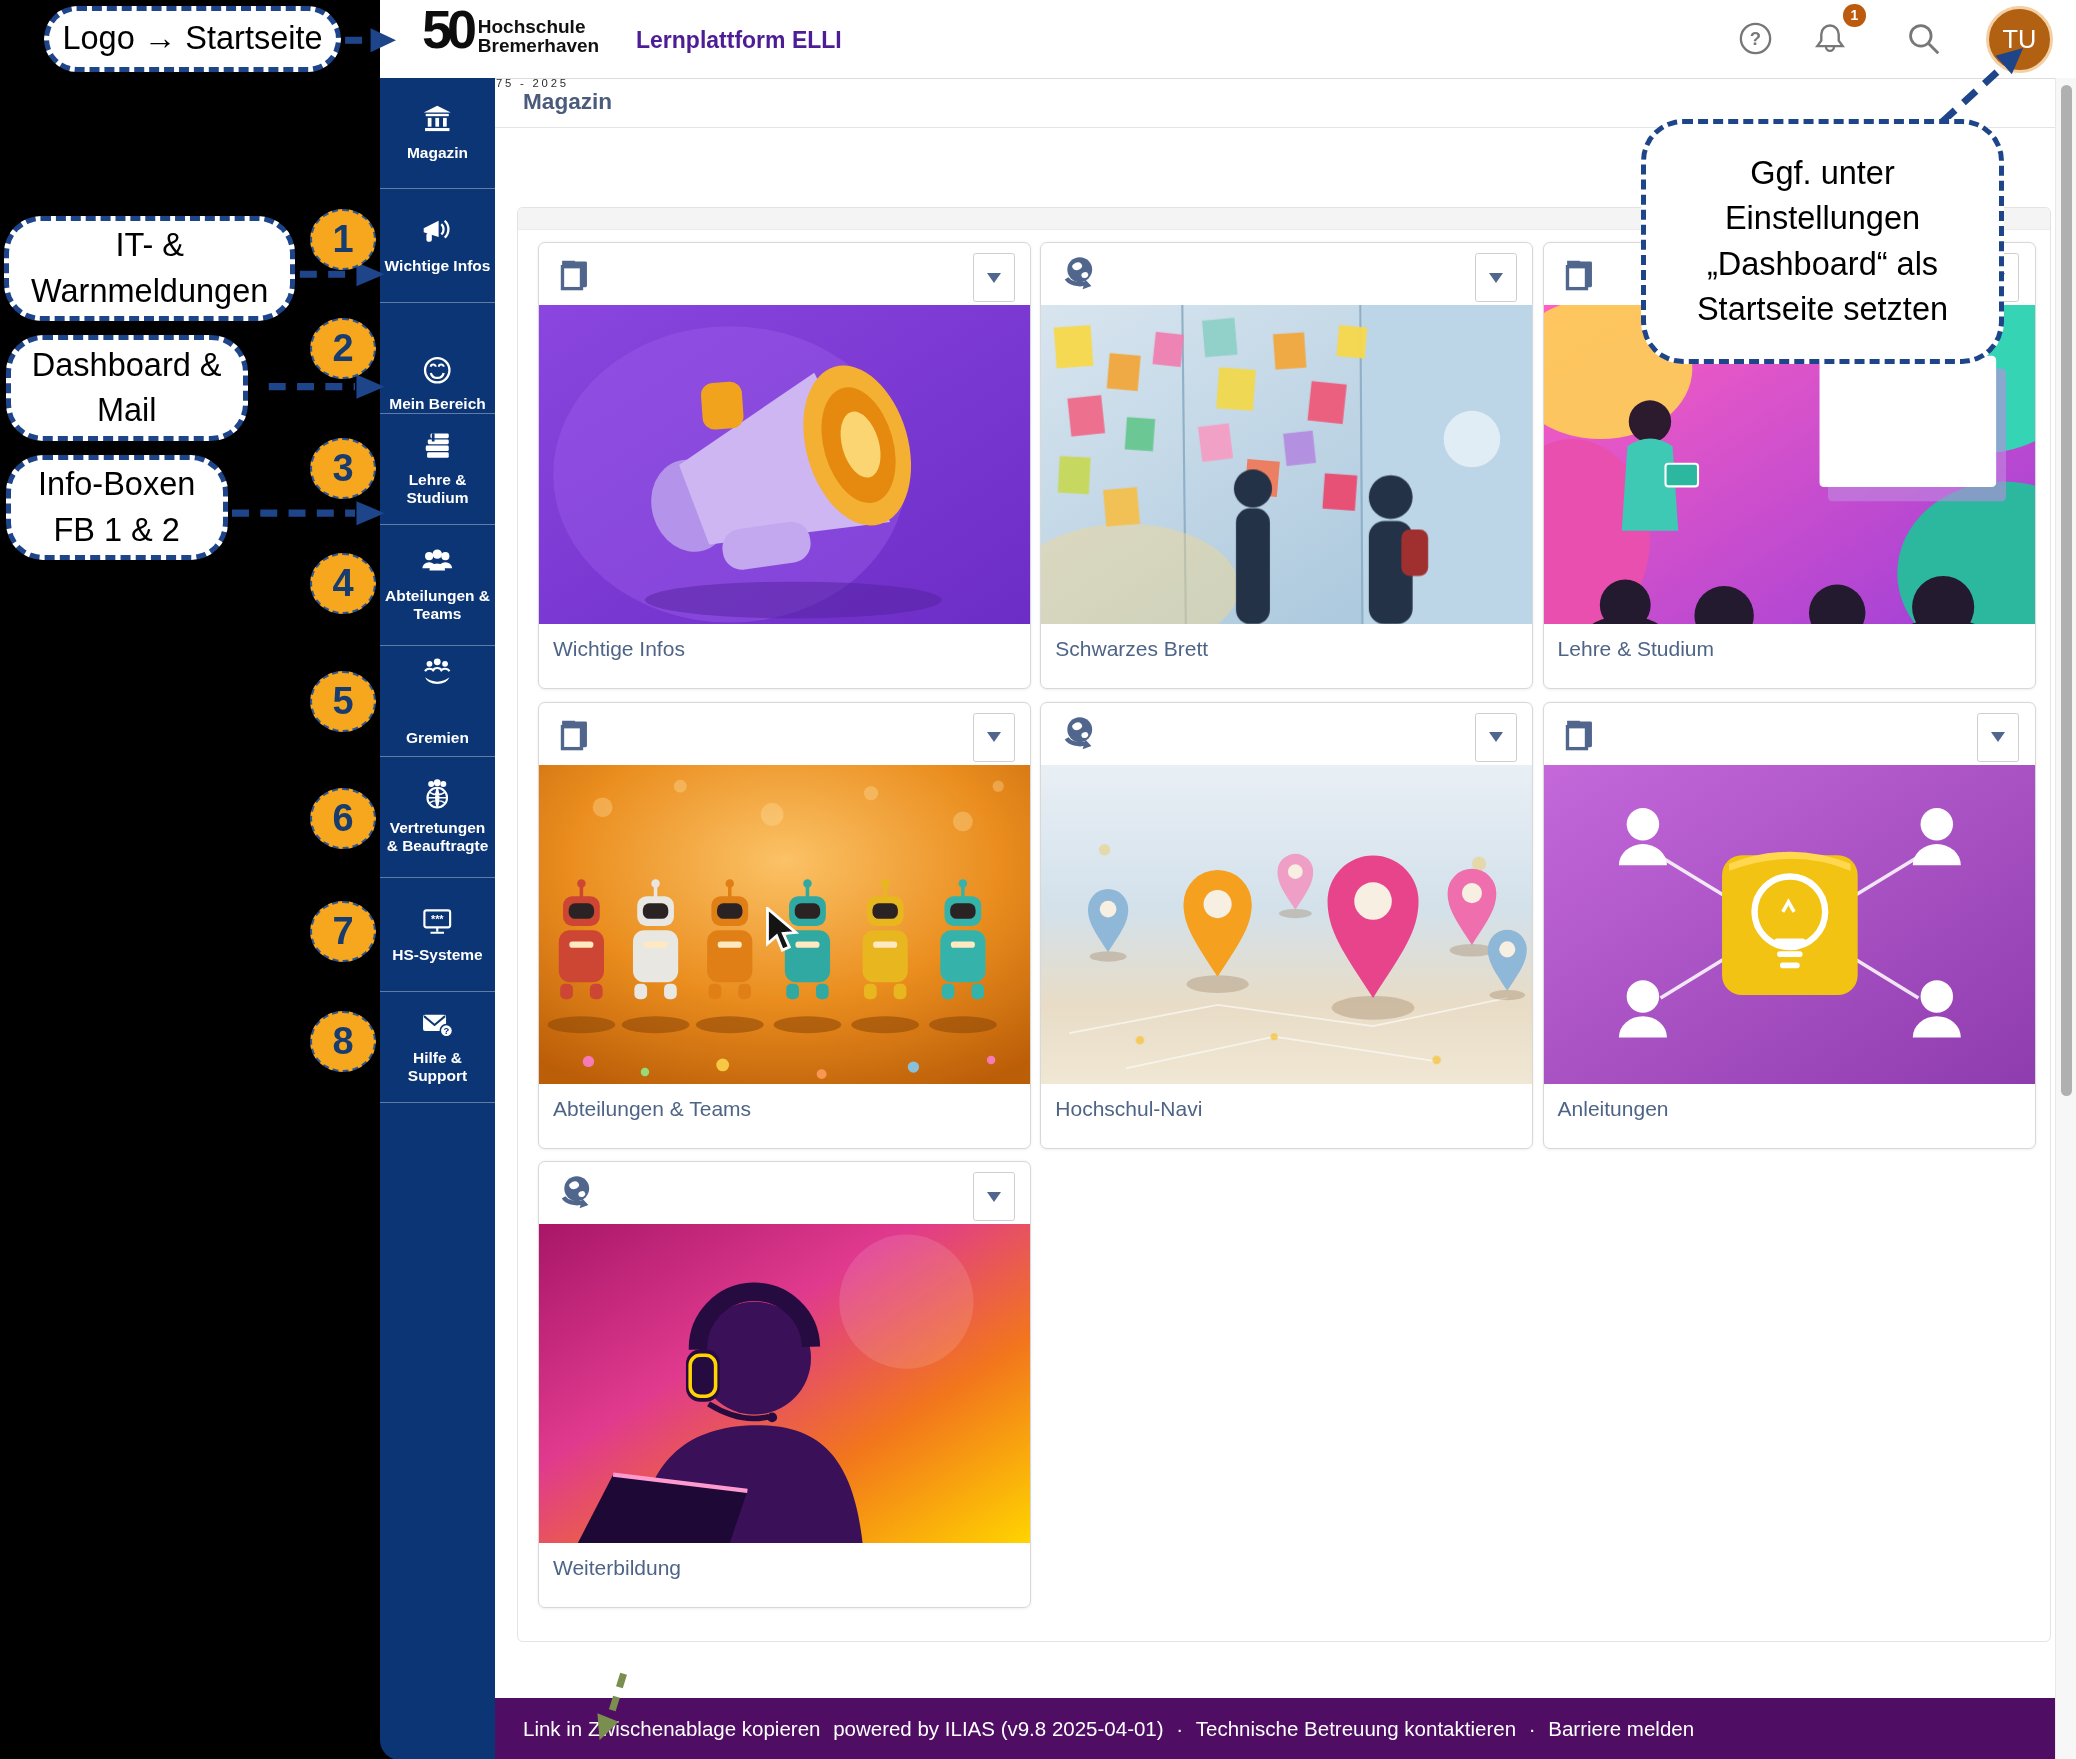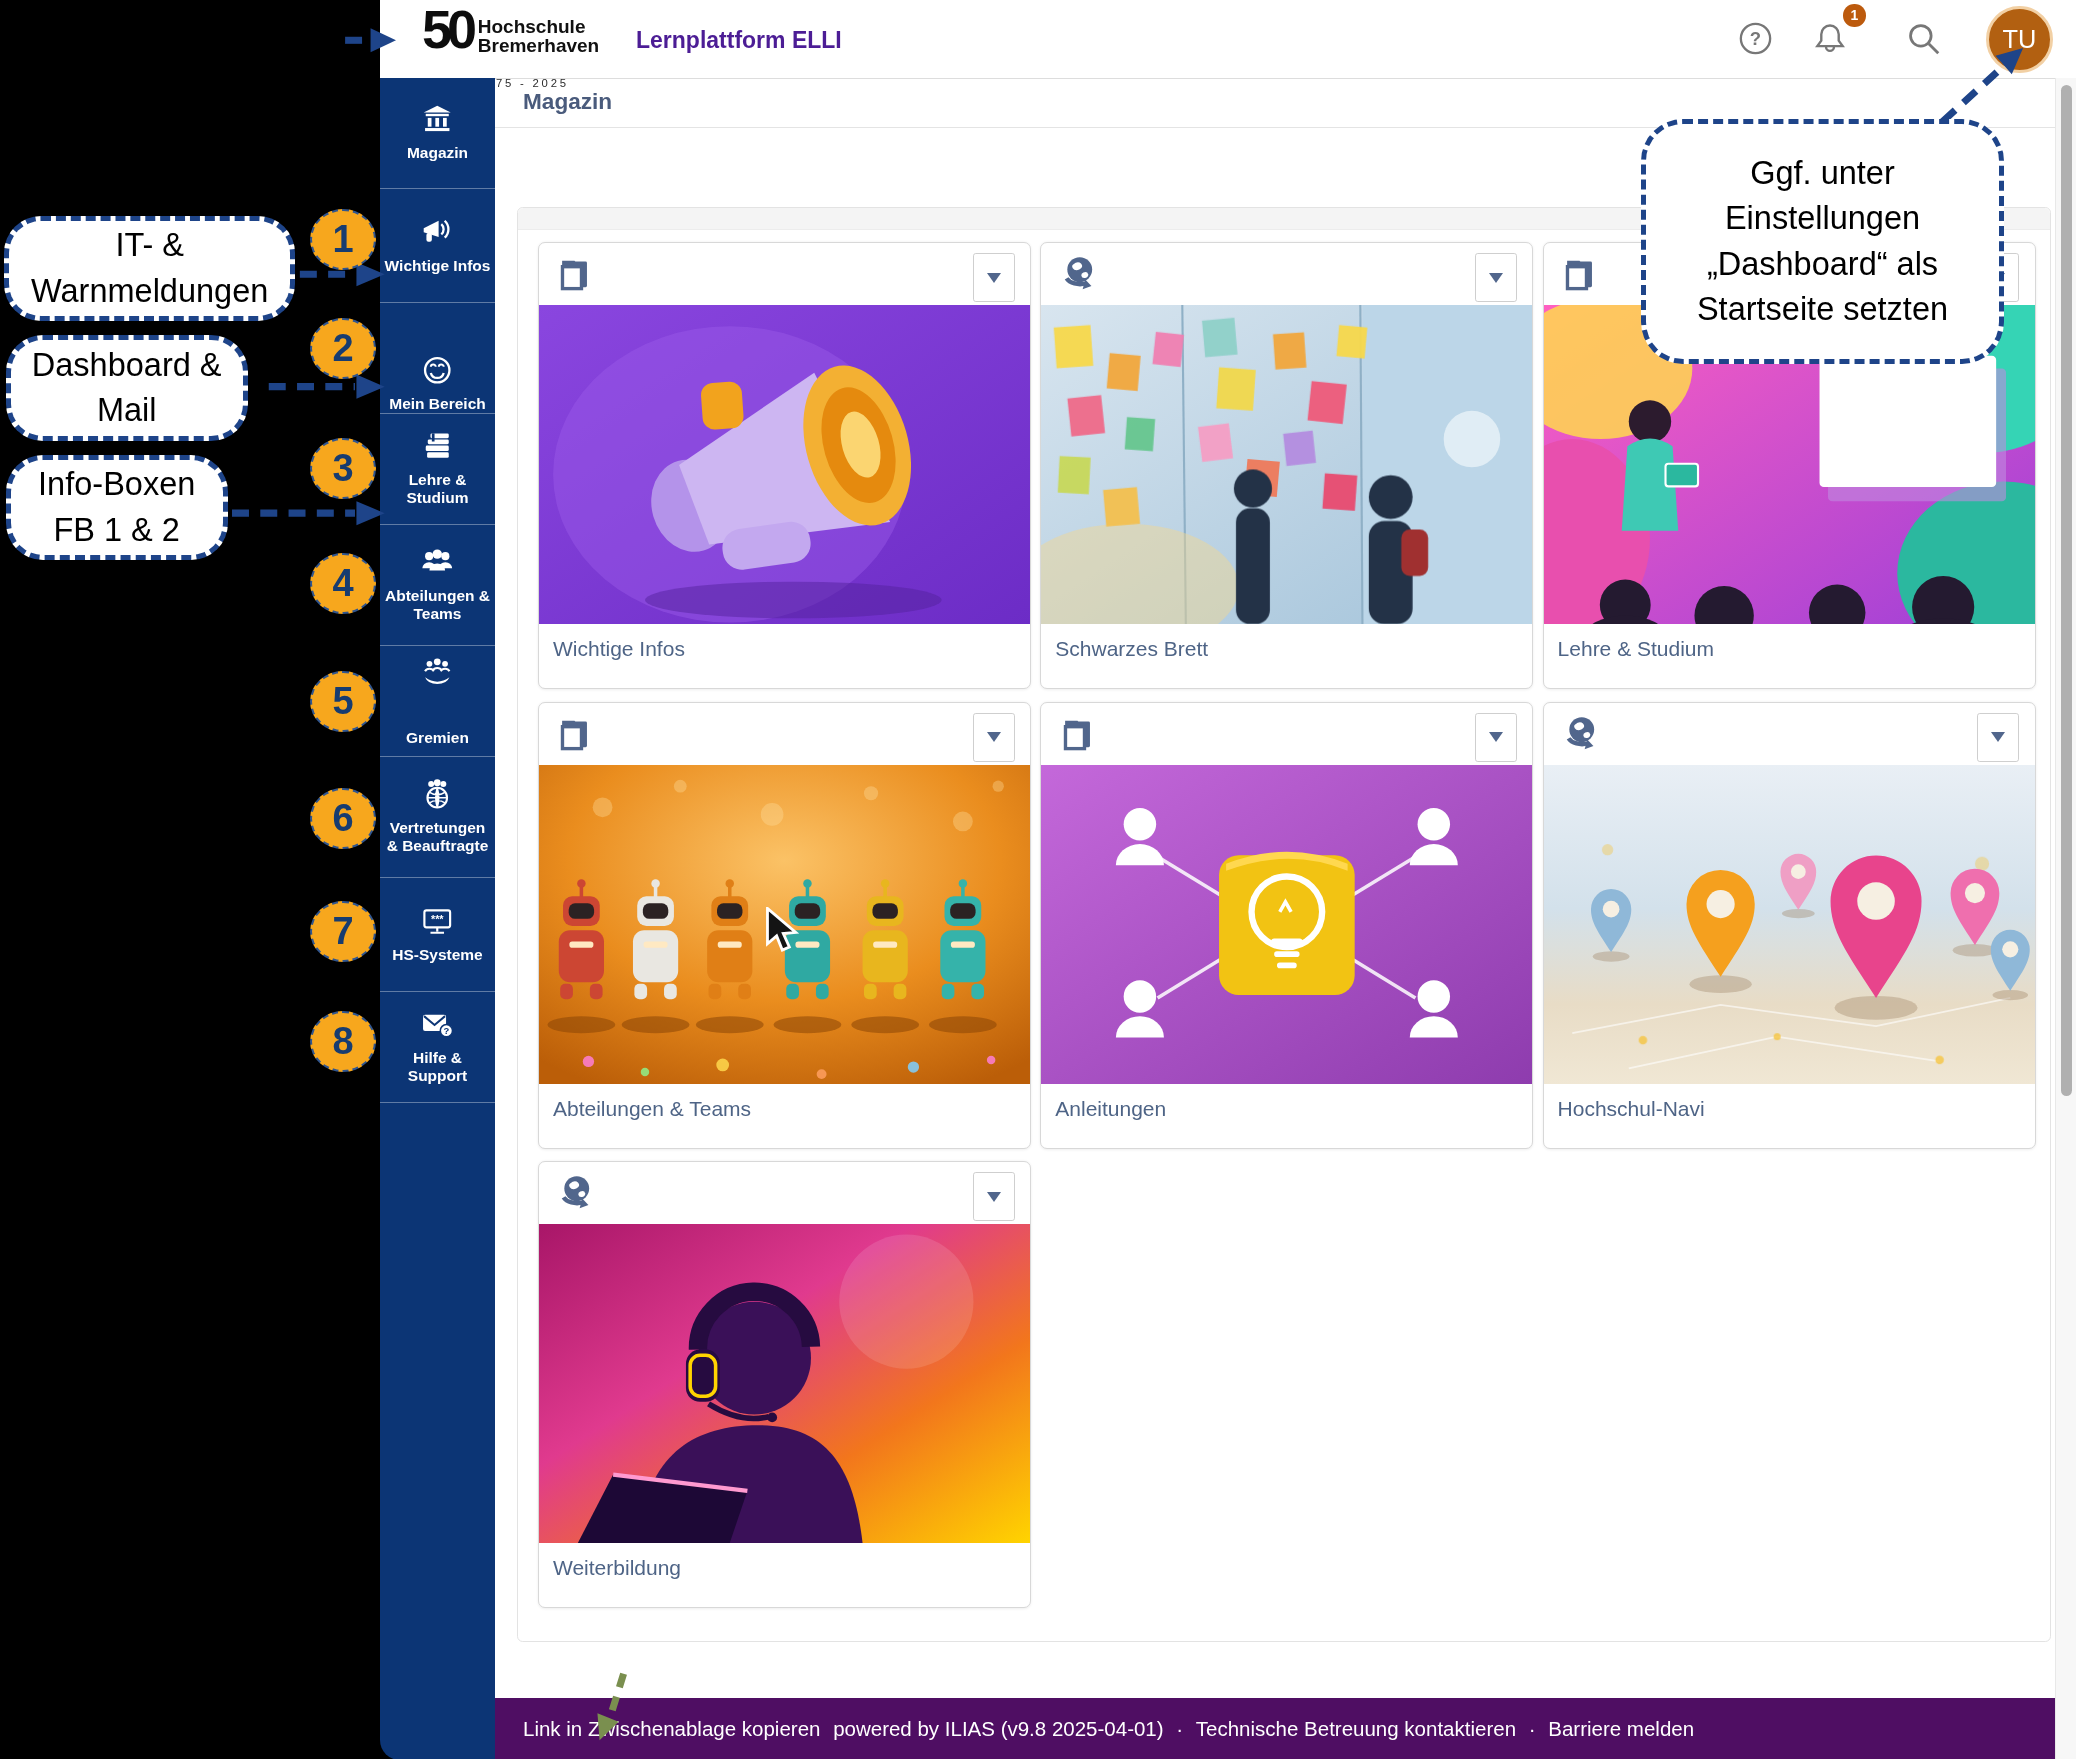--- a/index.html
+++ b/index.html
@@ -433,69 +433,20 @@
               <circle cx="400" cy="438" r="7" fill="#ff9f5f"></circle>
               <circle cx="530" cy="428" r="8" fill="#7fd0ff"></circle>
               <circle cx="640" cy="418" r="6" fill="#ff7fd4"></circle>
             </g>
           </svg>
         </div>
     <div class="card-title">Abteilungen &amp; Teams</div>
       </div>
       <div class="card">
     <span class="card-icon"><svg viewBox="0 0 52 52">
-            <rect x="13" y="9" width="28" height="35" rx="2" fill="#51668c"></rect>
-            <path d="M7 8 h17 l5.5 8 H7 Z" fill="#51668c"></path>
-            <rect x="7.5" y="16" width="26" height="30" fill="#fff" stroke="#51668c" stroke-width="4.6"></rect>
-          </svg></span>
-    <span class="card-dd">
-          <span class="caret"></span>
-        </span>
-    <div class="card-art">
-          <svg viewBox="0 0 695 452" preserveAspectRatio="none">
-            <defs>
-              <linearGradient id="gb" x1="0" y1="0" x2="1" y2="1">
-                <stop offset="0" stop-color="#c468da"></stop>
-                <stop offset="1" stop-color="#8e3cae"></stop>
-              </linearGradient>
-            </defs>
-            <rect width="695" height="452" fill="url(#gb)"></rect>
-            <g stroke="#fff" stroke-width="5" opacity=".85">
-              <line x1="255" y1="185" x2="165" y2="130"></line>
-              <line x1="255" y1="275" x2="165" y2="330"></line>
-              <line x1="440" y1="185" x2="530" y2="130"></line>
-              <line x1="440" y1="275" x2="530" y2="330"></line>
-            </g>
-            <rect x="252" y="128" width="192" height="198" rx="28" fill="#f2c313"></rect>
-            <path d="M262 150 q90 -34 172 0 l0 -10 q-86 -34 -172 0 z" fill="#ffd84f"></path>
-            <circle cx="348" cy="208" r="50" fill="none" stroke="#fff" stroke-width="9"></circle>
-            <path d="M330 250 h36 M334 268 h28 M338 284 h20" stroke="#fff" stroke-width="8" stroke-linecap="round"></path>
-            <path d="M338 208 l8 -14 8 14" fill="none" stroke="#fff" stroke-width="5"></path>
-            <g fill="#fff" transform="translate(140,108)">
-              <circle cx="0" cy="-24" r="23"></circle>
-              <path d="M-34 34 a34 30 0 0 1 68 0 z"></path>
-            </g>
-            <g fill="#fff" transform="translate(140,352)">
-              <circle cx="0" cy="-24" r="23"></circle>
-              <path d="M-34 34 a34 30 0 0 1 68 0 z"></path>
-            </g>
-            <g fill="#fff" transform="translate(556,108)">
-              <circle cx="0" cy="-24" r="23"></circle>
-              <path d="M-34 34 a34 30 0 0 1 68 0 z"></path>
-            </g>
-            <g fill="#fff" transform="translate(556,352)">
-              <circle cx="0" cy="-24" r="23"></circle>
-              <path d="M-34 34 a34 30 0 0 1 68 0 z"></path>
-            </g>
-          </svg>
-        </div>
-    <div class="card-title">Anleitungen</div>
-      </div>
-      <div class="card">
-    <span class="card-icon"><svg viewBox="0 0 52 52">
             <circle cx="27" cy="20" r="17" fill="#51668c"></circle>
             <path d="M18 13 q6.5 -5.5 11 -1 q3.5 4.5 -2 7.5 q-6.5 3 -9.5 -1.5 q-2 -3.5 .5 -5 z" fill="#fff"></path>
             <path d="M32 24 q5.5 -2 6.5 2.5 q.8 4 -4 5 q-4.5 .8 -5.3 -3 q-.4 -3 2.8 -4.5 z" fill="#fff"></path>
             <path d="M9 32 a20 13 0 0 0 26 7" stroke="#51668c" stroke-width="6" fill="none"></path>
             <path d="M31 47 l12 -4.5 -8.5 -9 z" fill="#51668c"></path>
           </svg></span>
     <span class="card-dd">
           <span class="caret"></span>
         </span>
     <div class="card-art">
@@ -546,20 +497,69 @@
               <circle cx="0" cy="-98" r="19" fill="#f6efe2"></circle>
             </g>
             <g transform="translate(660,320) scale(0.6)">
               <ellipse cx="0" cy="10" rx="42" ry="12" fill="#9a7f5f" opacity=".35"></ellipse>
               <path d="M0 0 C-30 -46 -46 -68 -46 -98 a46 46 0 1 1 92 0 C46 -68 30 -46 0 0 Z" fill="#8fb8d8"></path>
               <circle cx="0" cy="-98" r="19" fill="#f6efe2"></circle>
             </g>
           </svg>
         </div>
     <div class="card-title">Hochschul-Navi</div>
+      </div>
+      <div class="card">
+    <span class="card-icon"><svg viewBox="0 0 52 52">
+            <rect x="13" y="9" width="28" height="35" rx="2" fill="#51668c"></rect>
+            <path d="M7 8 h17 l5.5 8 H7 Z" fill="#51668c"></path>
+            <rect x="7.5" y="16" width="26" height="30" fill="#fff" stroke="#51668c" stroke-width="4.6"></rect>
+          </svg></span>
+    <span class="card-dd">
+          <span class="caret"></span>
+        </span>
+    <div class="card-art">
+          <svg viewBox="0 0 695 452" preserveAspectRatio="none">
+            <defs>
+              <linearGradient id="gb" x1="0" y1="0" x2="1" y2="1">
+                <stop offset="0" stop-color="#c468da"></stop>
+                <stop offset="1" stop-color="#8e3cae"></stop>
+              </linearGradient>
+            </defs>
+            <rect width="695" height="452" fill="url(#gb)"></rect>
+            <g stroke="#fff" stroke-width="5" opacity=".85">
+              <line x1="255" y1="185" x2="165" y2="130"></line>
+              <line x1="255" y1="275" x2="165" y2="330"></line>
+              <line x1="440" y1="185" x2="530" y2="130"></line>
+              <line x1="440" y1="275" x2="530" y2="330"></line>
+            </g>
+            <rect x="252" y="128" width="192" height="198" rx="28" fill="#f2c313"></rect>
+            <path d="M262 150 q90 -34 172 0 l0 -10 q-86 -34 -172 0 z" fill="#ffd84f"></path>
+            <circle cx="348" cy="208" r="50" fill="none" stroke="#fff" stroke-width="9"></circle>
+            <path d="M330 250 h36 M334 268 h28 M338 284 h20" stroke="#fff" stroke-width="8" stroke-linecap="round"></path>
+            <path d="M338 208 l8 -14 8 14" fill="none" stroke="#fff" stroke-width="5"></path>
+            <g fill="#fff" transform="translate(140,108)">
+              <circle cx="0" cy="-24" r="23"></circle>
+              <path d="M-34 34 a34 30 0 0 1 68 0 z"></path>
+            </g>
+            <g fill="#fff" transform="translate(140,352)">
+              <circle cx="0" cy="-24" r="23"></circle>
+              <path d="M-34 34 a34 30 0 0 1 68 0 z"></path>
+            </g>
+            <g fill="#fff" transform="translate(556,108)">
+              <circle cx="0" cy="-24" r="23"></circle>
+              <path d="M-34 34 a34 30 0 0 1 68 0 z"></path>
+            </g>
+            <g fill="#fff" transform="translate(556,352)">
+              <circle cx="0" cy="-24" r="23"></circle>
+              <path d="M-34 34 a34 30 0 0 1 68 0 z"></path>
+            </g>
+          </svg>
+        </div>
+    <div class="card-title">Anleitungen</div>
       </div>
       <div class="card">
     <span class="card-icon"><svg viewBox="0 0 52 52">
             <circle cx="27" cy="20" r="17" fill="#51668c"></circle>
             <path d="M18 13 q6.5 -5.5 11 -1 q3.5 4.5 -2 7.5 q-6.5 3 -9.5 -1.5 q-2 -3.5 .5 -5 z" fill="#fff"></path>
             <path d="M32 24 q5.5 -2 6.5 2.5 q.8 4 -4 5 q-4.5 .8 -5.3 -3 q-.4 -3 2.8 -4.5 z" fill="#fff"></path>
             <path d="M9 32 a20 13 0 0 0 26 7" stroke="#51668c" stroke-width="6" fill="none"></path>
             <path d="M31 47 l12 -4.5 -8.5 -9 z" fill="#51668c"></path>
           </svg></span>
     <span class="card-dd">
@@ -600,20 +600,23 @@
 
   <div class="app-footer" id="footer">
       <span class="flink">Link in Zwischenablage kopieren</span>
       <span class="flink">powered by ILIAS (v9.8 2025-04-01)</span>
       <span class="">·</span>
       <span class="flink">Technische Betreuung kontaktieren</span>
       <span class="">·</span>
       <span class="flink">Barriere melden</span>
     </div>
 
+  <div class="callout" style="left:44px;top:5.7px;width:297px;height:66px;">
+    <span>Logo → Startseite</span>
+  </div>
   <div id="left-callouts">
       <div class="callout" style="left: 4.2px; top: 216px; width: 291px; height: 105px;">
         <span>IT- &amp;</span>
                <span>Warnmeldungen</span>
       </div>
       <div class="callout" style="left: 5.7px; top: 335px; width: 242px; height: 106px;">
         <span>Dashboard &amp;</span>
                <span>Mail</span>
       </div>
       <div class="callout" style="left: 5.7px; top: 455px; width: 222px; height: 105px;">

